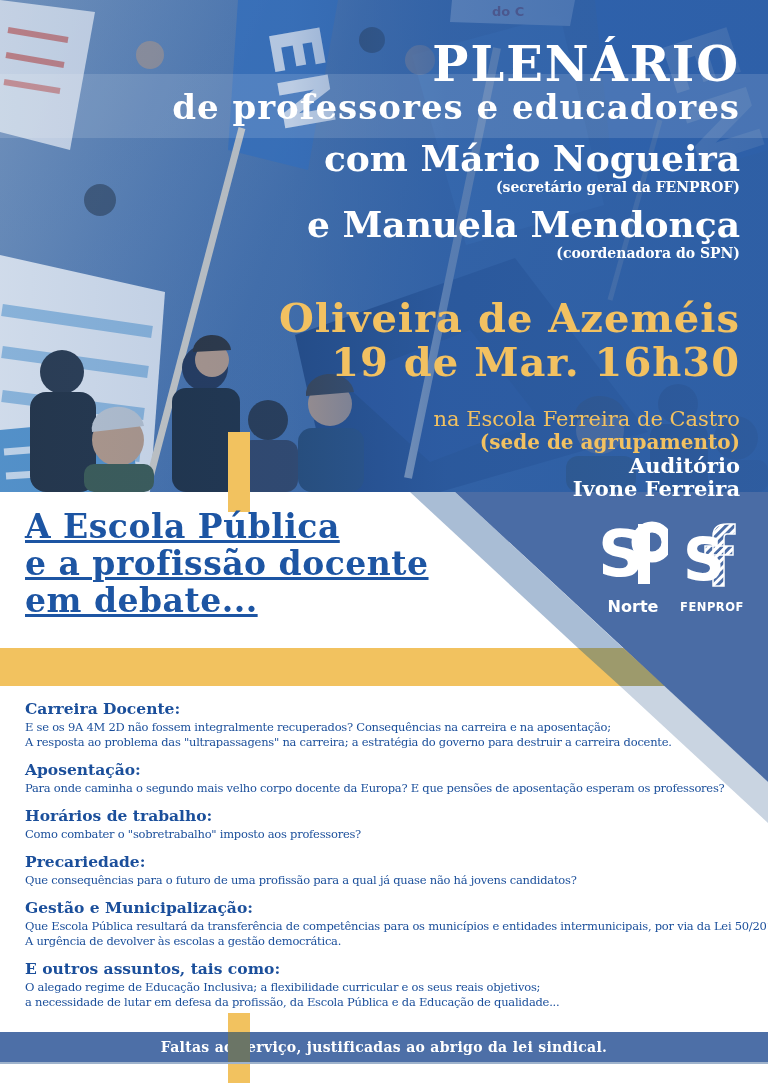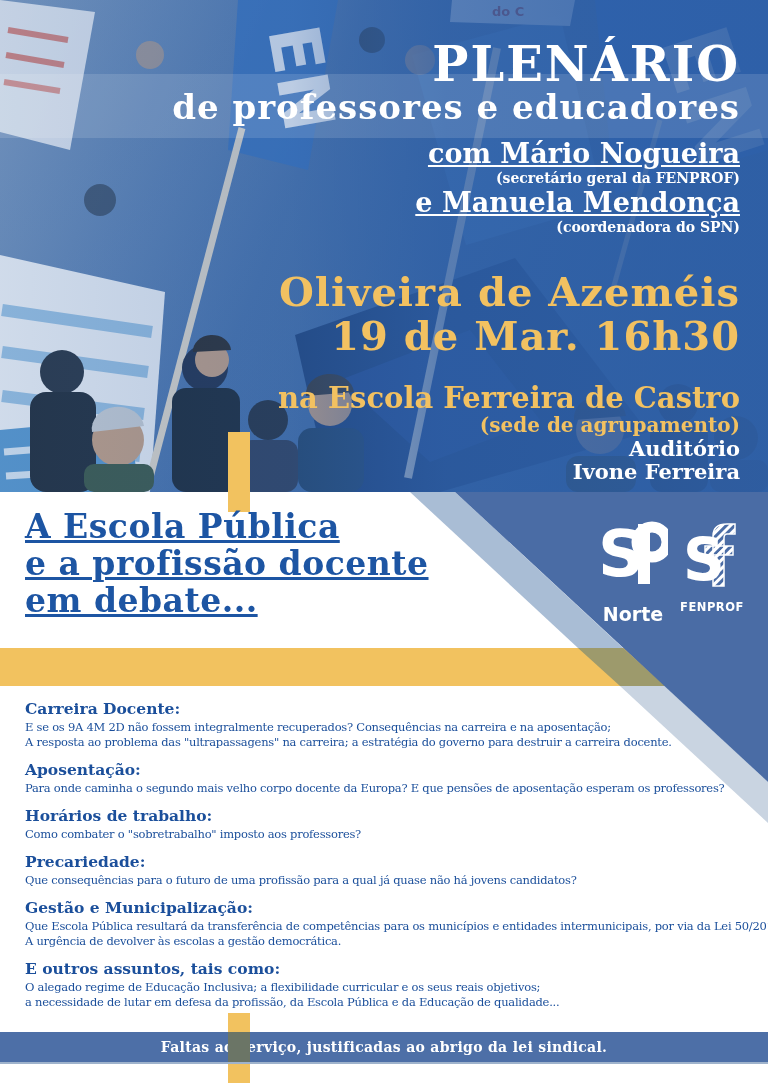--- a/index.html
+++ b/index.html
@@ -15,37 +15,37 @@
   
   .accent-bar{position:absolute;width:22px;background:#f2c25f;z-index:2;}
   .accent-bar.top{left:228px;top:432px;height:80px;}
   .accent-bar.bottom{left:228px;top:1013px;height:70px;}
   .bar-cross{position:absolute;left:228px;top:1032px;width:22px;height:30px;background:#6b7566;z-index:4;}
   
   .head-block{position:absolute;right:28px;top:40px;width:740px;text-align:right;z-index:3;color:#fff;}
   .title1{font-size:48px;font-weight:bold;letter-spacing:2px;line-height:1.0;}
   .title2{font-size:34px;font-weight:bold;letter-spacing:1px;line-height:1.05;margin-top:2px;}
   .speakers{margin-top:14px;line-height:1.0;}
-  .speaker-name{font-size:27px;font-weight:bold;margin-top:4px;text-decoration:underline;}
+  .speaker-name{font-size:36px;font-weight:bold;margin-top:12px;}
   .speaker-role{font-size:14px;font-weight:bold;margin-top:4px;}
   .place-block{margin-top:38px;color:#f2c161;line-height:1.0;}
   .place-line{font-size:40px;font-weight:bold;letter-spacing:1px;margin-top:4px;}
   .venue-block{margin-top:26px;line-height:1.12;}
-  .venue-strong{font-size:29px;font-weight:bold;color:#f2c161;}
+  .venue-strong{font-size:21px;font-weight:normal;color:#f2c161;}
   .venue-light{font-size:20px;font-weight:bold;color:#f2c161;}
   .venue-white{font-size:21px;font-weight:bold;color:#ffffff;text-align:right;}
   
   .theme-block{position:absolute;left:25px;top:508px;z-index:3;color:#1d55a3;
     font-size:33px;font-weight:bold;line-height:37px;letter-spacing:0.5px;text-decoration:underline;}
   
   .logo{position:absolute;z-index:3;text-align:center;color:#fff;}
   .logo-spn{left:594px;top:518px;width:78px;}
   .logo-fenprof{left:680px;top:520px;width:64px;}
   .logo-label{font-family:"DejaVu Sans", sans-serif;font-weight:bold;}
-  .logo-spn .logo-label{font-size:19px;margin-top:7px;}
+  .logo-spn .logo-label{font-size:16px;margin-top:1px;}
   .logo-fenprof .logo-label{font-size:11.5px;letter-spacing:0.5px;margin-top:6px;}
   
   .agenda{position:absolute;left:25px;top:700px;width:730px;z-index:3;color:#1b4f9b;}
   .section{margin-bottom:11px;}
   .section h3{margin:0 0 2px 0;font-size:15.5px;font-weight:bold;line-height:18px;}
   .section .line{font-size:11.5px;letter-spacing:-0.25px;line-height:15px;white-space:nowrap;}
   
   .footer-banner{position:absolute;left:0;top:1032px;width:768px;height:30px;
     background:#4d6fa7;border-bottom:2px solid #9fb3cc;z-index:3;
     display:flex;align-items:center;justify-content:center;}

